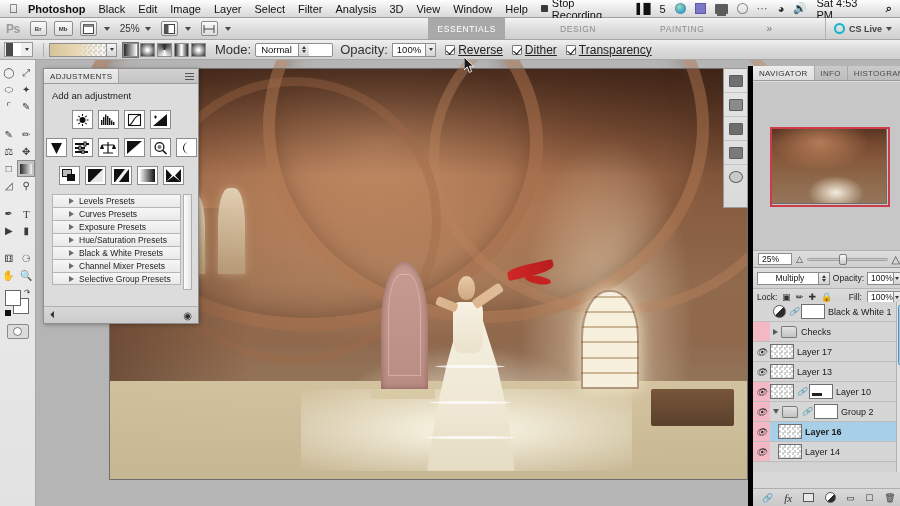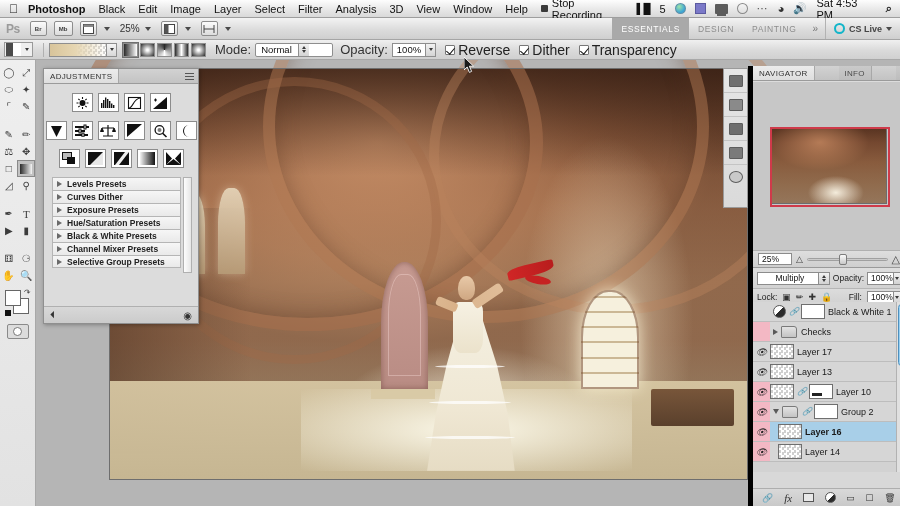--- a/index.html
+++ b/index.html
@@ -48,21 +48,21 @@
   .abtn {
     width:17px;height:15px;border:1px solid #8d8d8d;border-radius:2px;
     background:linear-gradient(#fbfbfb,#dcdcdc);
     display:flex;align-items:center;justify-content:center;
     font-size:6px;color:#3b3b3b;font-weight:bold;margin-right:7px;
   }
   .abtn.wide{width:19px;}
   .caret { width:0;height:0;border-left:3px solid transparent;border-right:3px solid transparent;
     border-top:4px solid #4a4a4a;margin-right:10px;}
   .zoomtxt{font-size:10px;color:#333;margin-right:5px;}
-  .apright{margin-left:auto;display:flex;align-items:center;height:100%;}
+  .apright{margin-left:auto;display:flex;align-items:center;height:100%;gap:46px;}
   .wstab{font-size:8.5px;letter-spacing:0.6px;color:#8d8d8d;padding:0 9px;line-height:22px;height:100%;}
   .wstab.active{background:#a9a9a9;color:#fff;}
   .chev{color:#777;font-size:10px;padding:0 7px;}
   .cslive{display:flex;align-items:center;gap:4px;padding:0 8px;border-left:1px solid #b2b2b2;height:100%;}
   .csring{width:11px;height:11px;border-radius:50%;border:2.5px solid #13b5c9;}
   .cstxt{font-size:9px;color:#444;font-weight:bold;}
 
   
   .optbar{
     position:absolute;left:0;top:40px;width:900px;height:20px;
@@ -89,21 +89,21 @@
   .selarrows{width:11px;height:12px;background:linear-gradient(#f2f2f2,#d4d4d4);border-left:1px solid #8e8e8e;
     display:flex;flex-direction:column;align-items:center;justify-content:center;gap:1px;}
   .ua{width:0;height:0;border-left:2.5px solid transparent;border-right:2.5px solid transparent;border-bottom:3px solid #3a3a3a;}
   .da{width:0;height:0;border-left:2.5px solid transparent;border-right:2.5px solid transparent;border-top:3px solid #3a3a3a;}
   .numbox{display:flex;align-items:center;border:1px solid #8e8e8e;background:#fff;height:14px;}
   .numbox span{font-size:9.5px;color:#111;padding:0 4px;}
   .numbtn{width:10px;height:12px;background:linear-gradient(#f2f2f2,#d4d4d4);border-left:1px solid #8e8e8e;display:flex;align-items:center;justify-content:center;}
   .cbwrap{display:flex;align-items:center;margin-left:9px;}
   .cb{width:10px;height:10px;border:1px solid #777;background:#fff;border-radius:1px;margin-right:3px;position:relative;}
   .cb:after{content:"";position:absolute;left:2px;top:0px;width:4px;height:7px;border:solid #111;border-width:0 1.6px 1.6px 0;transform:rotate(40deg);}
-  .cbt{font-size:14px;color:#222;}
+  .cbt{font-size:12px;color:#222;text-decoration:underline;}
 
   
   .toolbox{
     position:absolute;left:0;top:60px;width:36px;height:446px;
     background:linear-gradient(#efefef,#e2e2e2);
     border-right:1px solid #a8a8a8;
     padding-top:4px;
   }
   .trow{display:flex;}
   .tcell{width:18px;height:17px;display:flex;align-items:center;justify-content:center;
@@ -193,36 +193,36 @@
     text-shadow:0 1px 1px rgba(0,0,0,0.18);
     font-family:"DejaVu Sans", sans-serif;
   }
 
   
   .adjpanel{
     position:absolute;left:43px;top:68px;width:156px;height:256px;
     background:#dcdcdc;border:1px solid #8f8f8f;
     box-shadow:1px 1px 4px rgba(0,0,0,0.3);
   }
-  .ptabs{height:15px;background:linear-gradient(#d2d2d2,#c3c3c3);border-bottom:1px solid #9b9b9b;display:flex;align-items:stretch;gap:24px;}
+  .ptabs{height:15px;background:linear-gradient(#d2d2d2,#c3c3c3);border-bottom:1px solid #9b9b9b;display:flex;align-items:stretch;}
   .ptab{font-size:8px;letter-spacing:0.3px;color:#333;padding:0 6px;display:flex;align-items:center;
     background:linear-gradient(#ececec,#dedede);border-right:1px solid #a8a8a8;}
   .ptab.inactive{background:linear-gradient(#cacaca,#bdbdbd);color:#4a4a4a;}
   .pmenu{margin-left:auto;display:flex;align-items:center;padding-right:4px;font-size:8px;color:#444;}
   .pmenu i{display:inline-block;width:9px;height:7px;border-top:1px solid #555;border-bottom:1px solid #555;position:relative;}
   .pmenu i:after{content:"";position:absolute;left:0;top:2.5px;width:9px;height:1px;background:#555;}
   .adjtitle{font-size:9.5px;color:#222;padding:6px 0 0 8px;}
   .iconrow{display:flex;justify-content:center;gap:5px;margin-top:9px;}
   .aicon{width:21px;height:19px;background:#fff;border:1px solid #8c8c8c;
     display:flex;align-items:center;justify-content:center;overflow:hidden;}
   .aicon svg{display:block;}
   .presetlist{margin:9px 6px 0 8px;height:96px;display:flex;}
   .plcol{flex:1;}
   .prow{height:13px;background:linear-gradient(#f6f6f6,#e9e9e9);border:1px solid #b5b5b5;border-bottom:none;
-    display:flex;align-items:center;padding-left:4px;font-weight:bold;}
+    display:flex;align-items:center;padding-left:16px;}
   .prow:last-child{border-bottom:1px solid #b5b5b5;}
   .ptri{width:0;height:0;border-top:3.5px solid transparent;border-bottom:3.5px solid transparent;
     border-left:5px solid #6a6a6a;margin-right:5px;}
   .ptxt{font-size:8.5px;color:#222;}
   .pscroll{width:9px;background:#e2e2e2;border:1px solid #b0b0b0;margin-left:2px;}
   .pscroll i{display:block;width:100%;height:100%;background:linear-gradient(90deg,#fdfdfd,#e6e6e6);}
   .adjfoot{position:absolute;left:0;bottom:0;width:100%;height:17px;border-top:1px solid #b0b0b0;
     background:linear-gradient(#d8d8d8,#cbcbcb);display:flex;align-items:center;padding:0 6px;}
   .adjfoot .spacer{flex:1;}
 
@@ -539,20 +539,21 @@
   </div>
 
 
   <div class="adjpanel">
     <div class="ptabs">
       <span class="ptab">ADJUSTMENTS</span>
       <span class="pmenu">
           <i></i>
         </span>
     </div>
+    <div class="adjtitle">Add an adjustment</div>
 
     <div class="iconrow">
       <span class="aicon">
         <svg width="15" height="14" viewBox="0 0 15 14">
             <circle cx="7.5" cy="7" r="3" fill="#111"></circle>
             <g stroke="#111" stroke-width="1.1">
               <path d="M7.5 1 v2 M7.5 11 v2 M1.5 7 h2 M11.5 7 h2 M3.3 2.8 l1.4 1.4 M10.3 9.8 l1.4 1.4 M11.7 2.8 l-1.4 1.4 M4.7 9.8 l-1.4 1.4"></path>
             </g>
           </svg>
       </span>
@@ -668,21 +669,21 @@
     </div>
 
     <div class="presetlist">
       <div class="plcol">
         <div class="prow">
             <i class="ptri"></i>
             <span class="ptxt">Levels Presets</span>
           </div>
         <div class="prow">
             <i class="ptri"></i>
-            <span class="ptxt">Curves Dither</span>
+            <span class="ptxt">Curves Presets</span>
           </div>
         <div class="prow">
             <i class="ptri"></i>
             <span class="ptxt">Exposure Presets</span>
           </div>
         <div class="prow">
             <i class="ptri"></i>
             <span class="ptxt">Hue/Saturation Presets</span>
           </div>
         <div class="prow">

